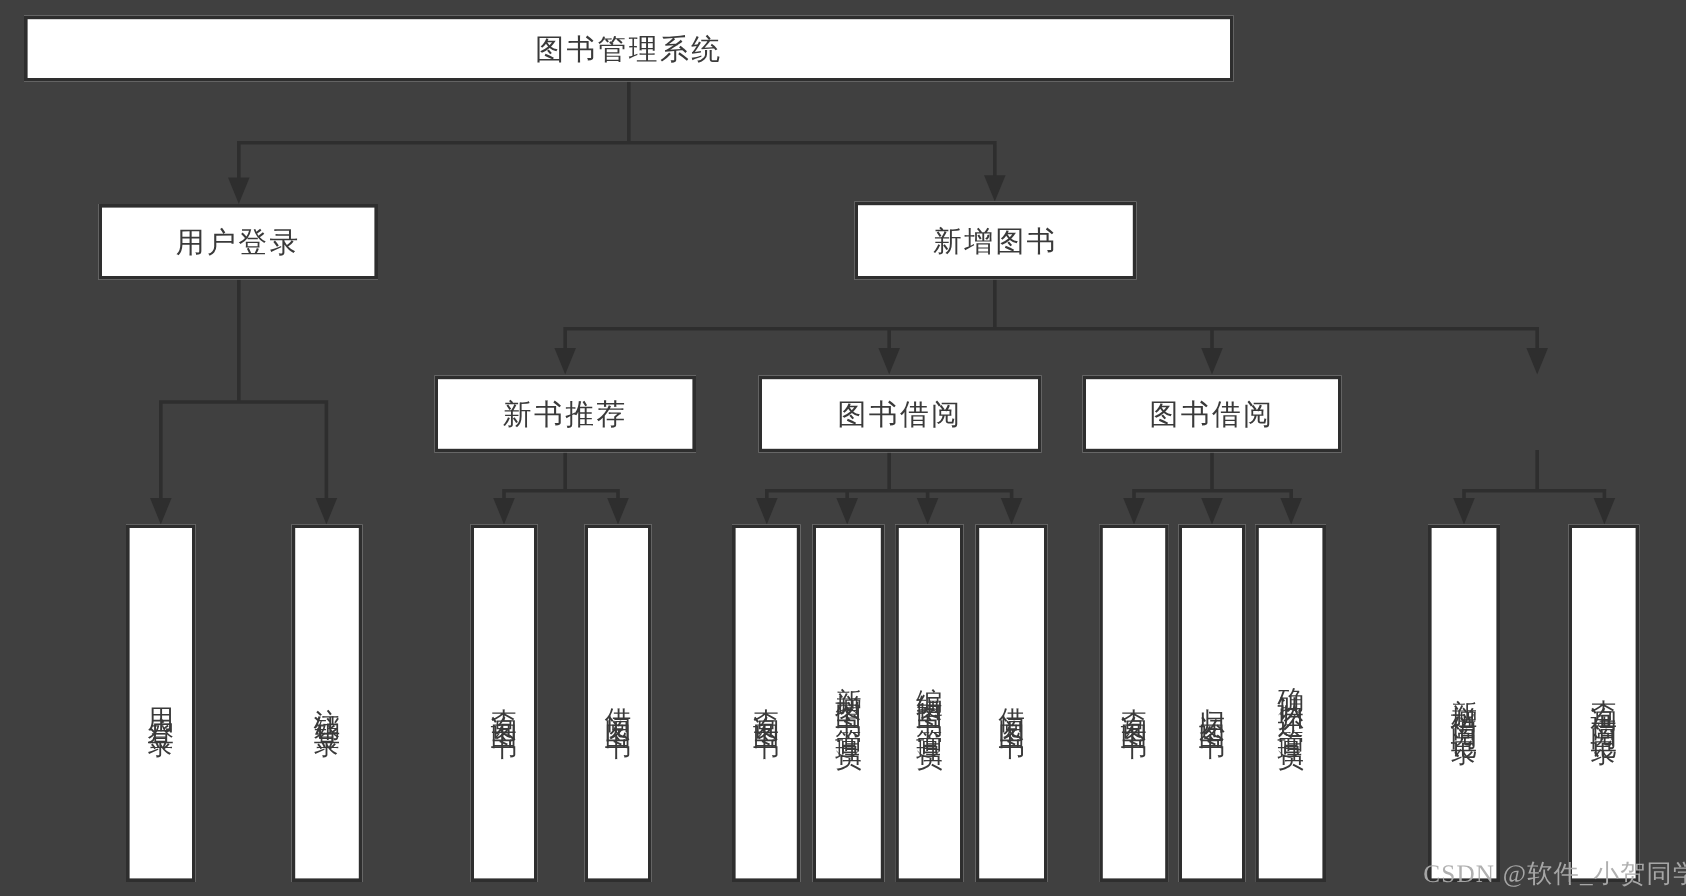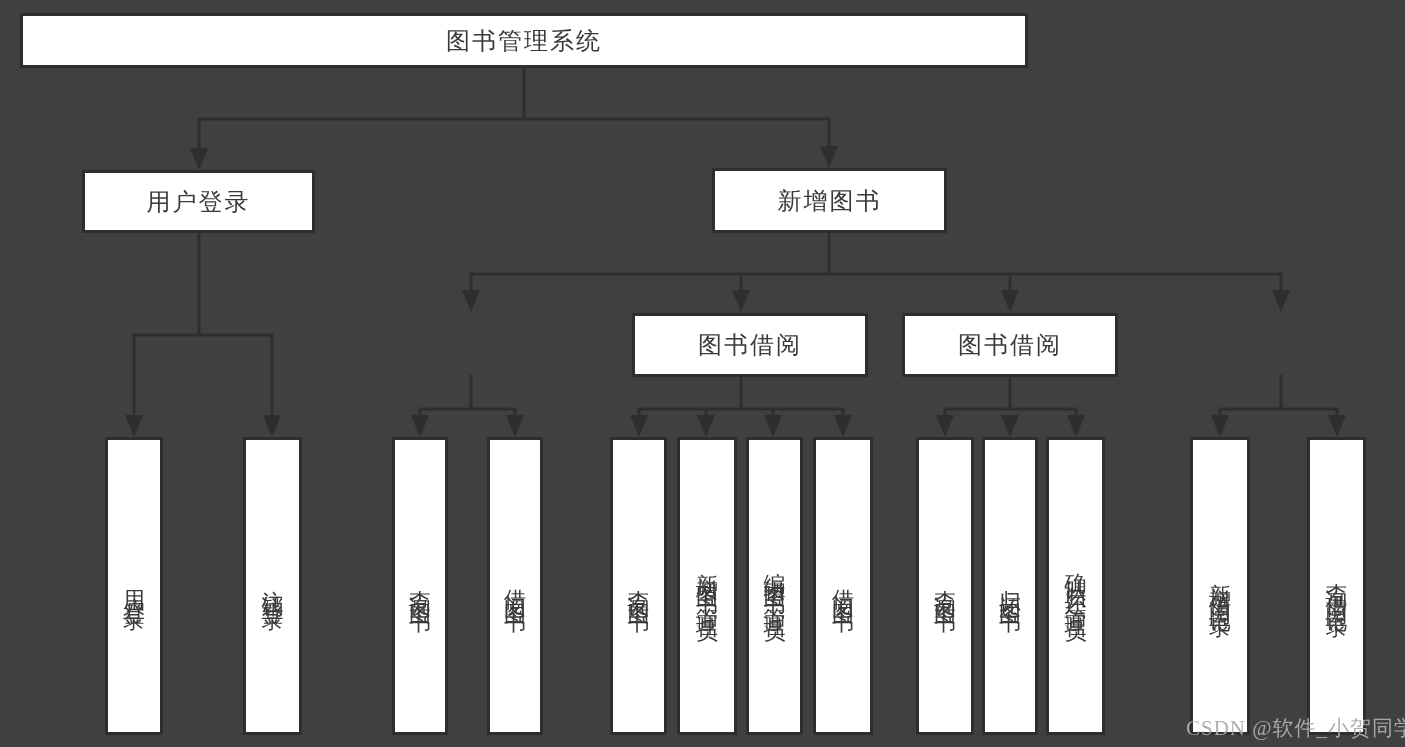--- a/index.html
+++ b/index.html
@@ -83,20 +83,21 @@
       <polygon points="1211,415 1229,415 1220,437"></polygon>
       <polygon points="1328,415 1346,415 1337,437"></polygon>
     </g>
   </svg>
 
   <div class="box hbox" style="left:20px;top:13px;width:1008px;height:55px;">图书管理系统</div>
 
   <div class="box hbox" style="left:82px;top:170px;width:233px;height:63px;">用户登录</div>
   <div class="box hbox" style="left:712px;top:168px;width:235px;height:65px;">新增图书</div>
 
+  <div class="box hbox" style="left:362px;top:313px;width:218px;height:64px;">新书推荐</div>
   <div class="box hbox" style="left:632px;top:313px;width:236px;height:64px;">图书借阅</div>
   <div class="box hbox" style="left:902px;top:313px;width:216px;height:64px;">图书借阅</div>
 
   <div class="box vbox" style="left:105px;top:437px;width:58px;height:298px;">
     <span>用户登录</span>
   </div>
   <div class="box vbox" style="left:243px;top:437px;width:59px;height:298px;">
     <span>注销登录</span>
   </div>
 

